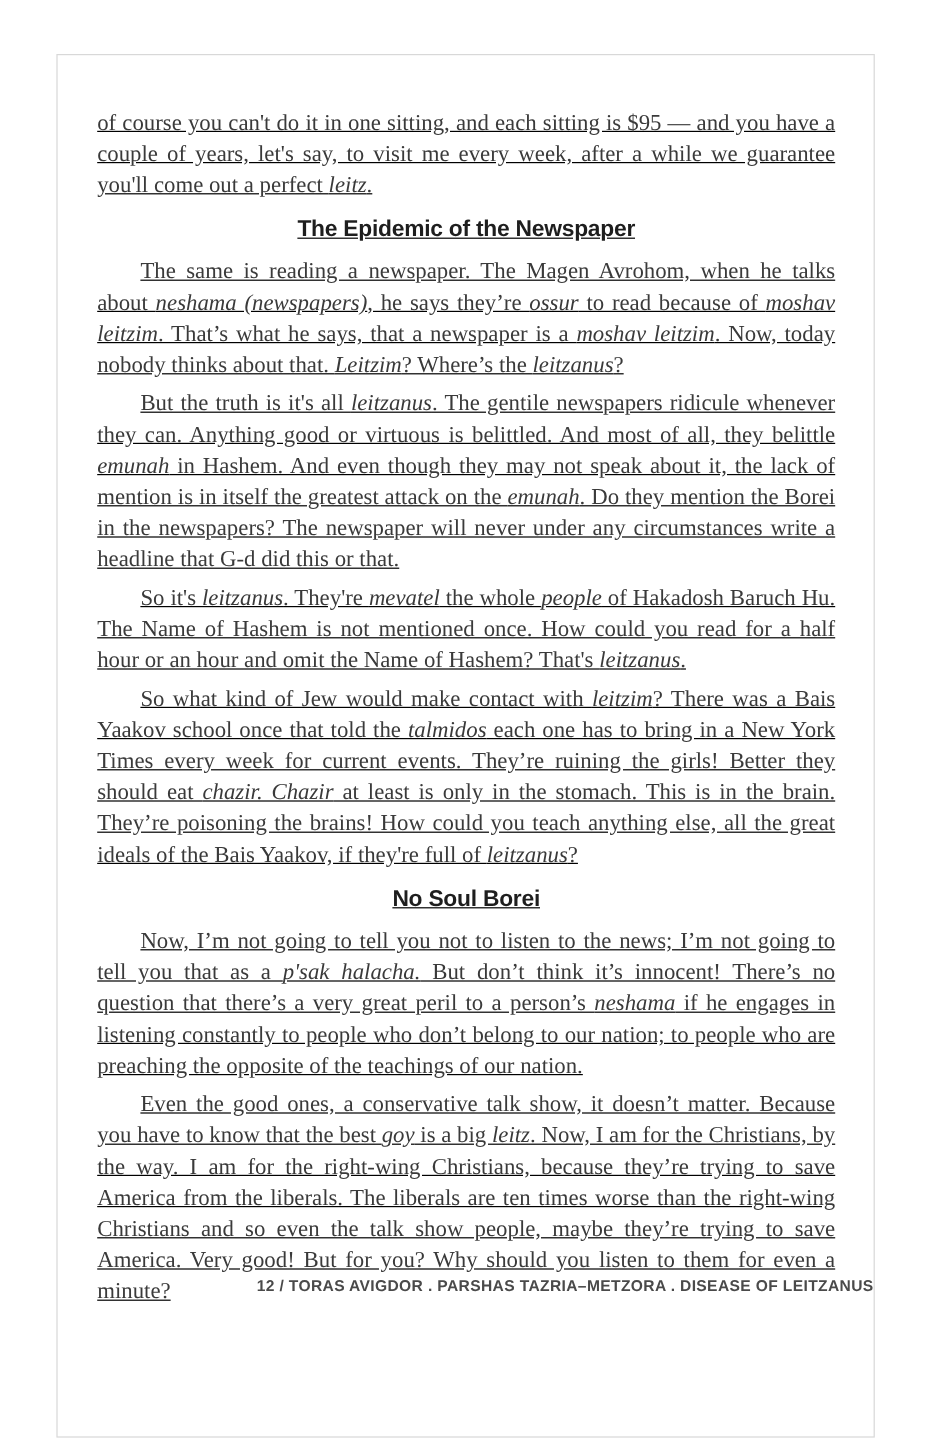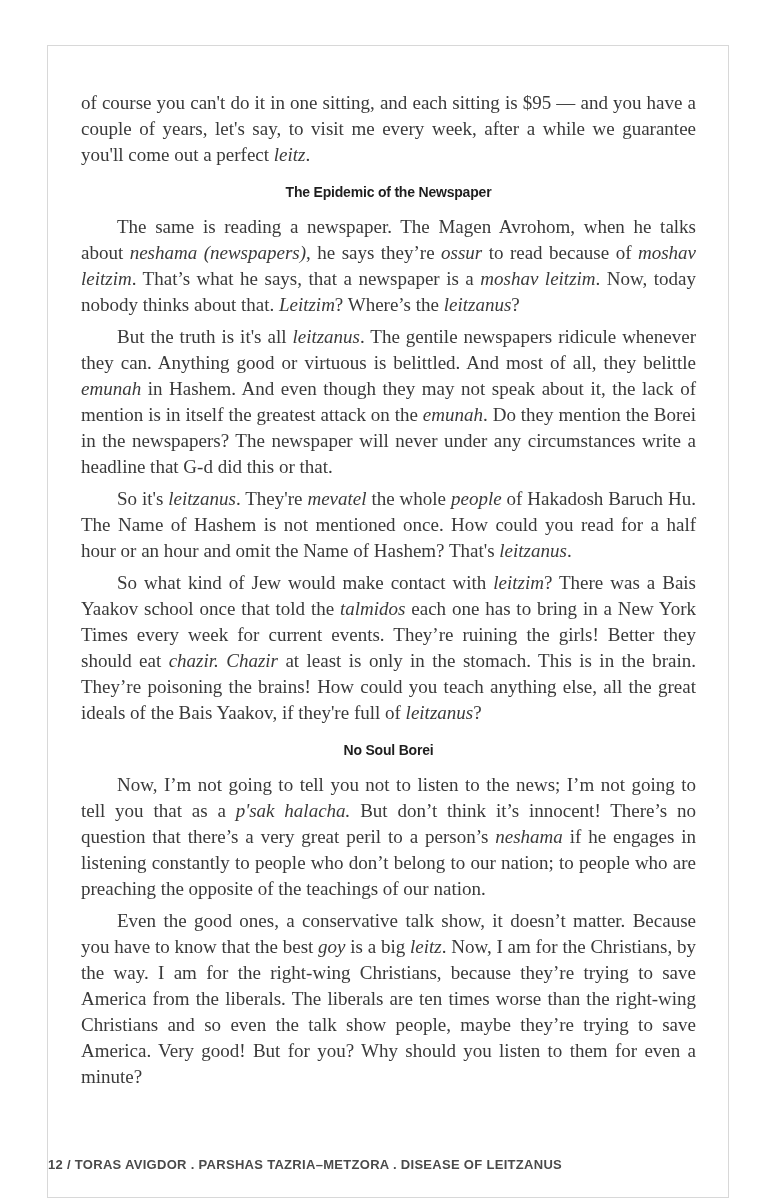--- a/index.html
+++ b/index.html
@@ -16,49 +16,50 @@
     left: 47px;
     top: 45px;
     width: 682px;
     height: 1153px;
     background: #ffffff;
     border: 1px solid #d8d8d8;
     box-sizing: border-box;
   }
   .content {
     margin: 44px 32px 0 33px;
+    text-decoration: underline;
   }
   .para {
     font-family: "Liberation Serif", serif;
     font-size: 19px;
     line-height: 26px;
     color: #3a3a3a;
     text-align: justify;
     text-indent: 36px;
     margin: 0 0 6px 0;
   }
   .para.opening {
     text-indent: 0;
   }
   .heading {
     font-family: "Liberation Sans", sans-serif;
     font-weight: 700;
-    font-size: 14px;
+    font-size: 19px;
     line-height: 24px;
     letter-spacing: -0.2px;
     text-align: center;
     color: #1e1e1e;
     margin: 12px 0 10px 0;
   }
   .footer {
     position: absolute;
     left: 0;
     right: 0;
-    top: 1111px;
-    text-align: left;
+    top: 1018px;
+    text-align: right;
     font-family: "Liberation Sans", sans-serif;
     font-weight: 700;
     font-size: 13px;
     letter-spacing: 0.3px;
     color: #4a4a4a;
   }
 </style>
 </head>
 <body>
 

